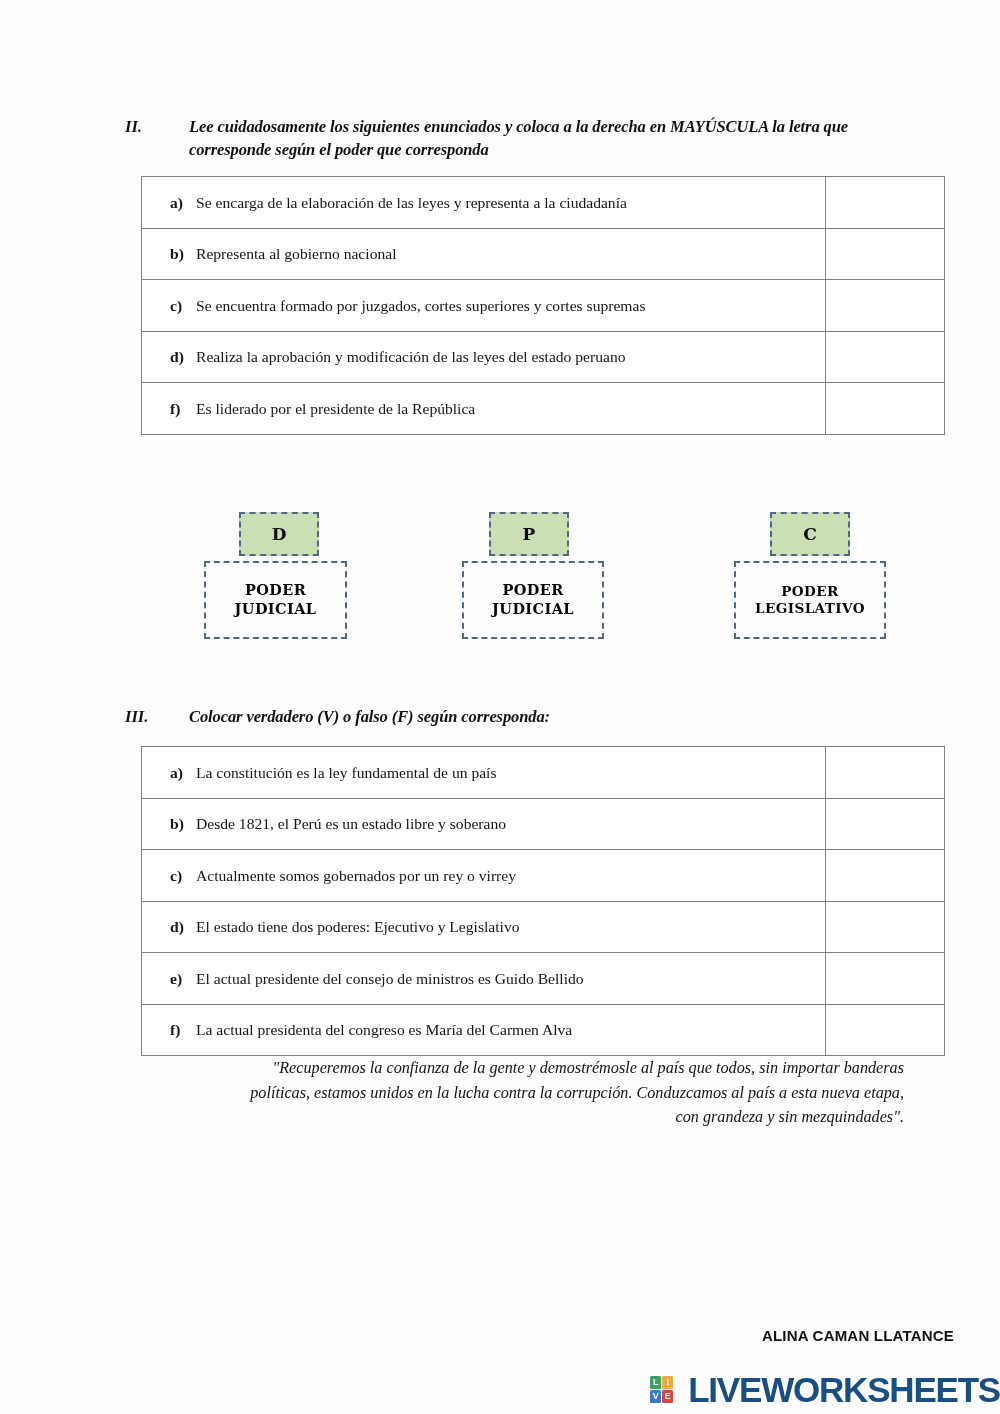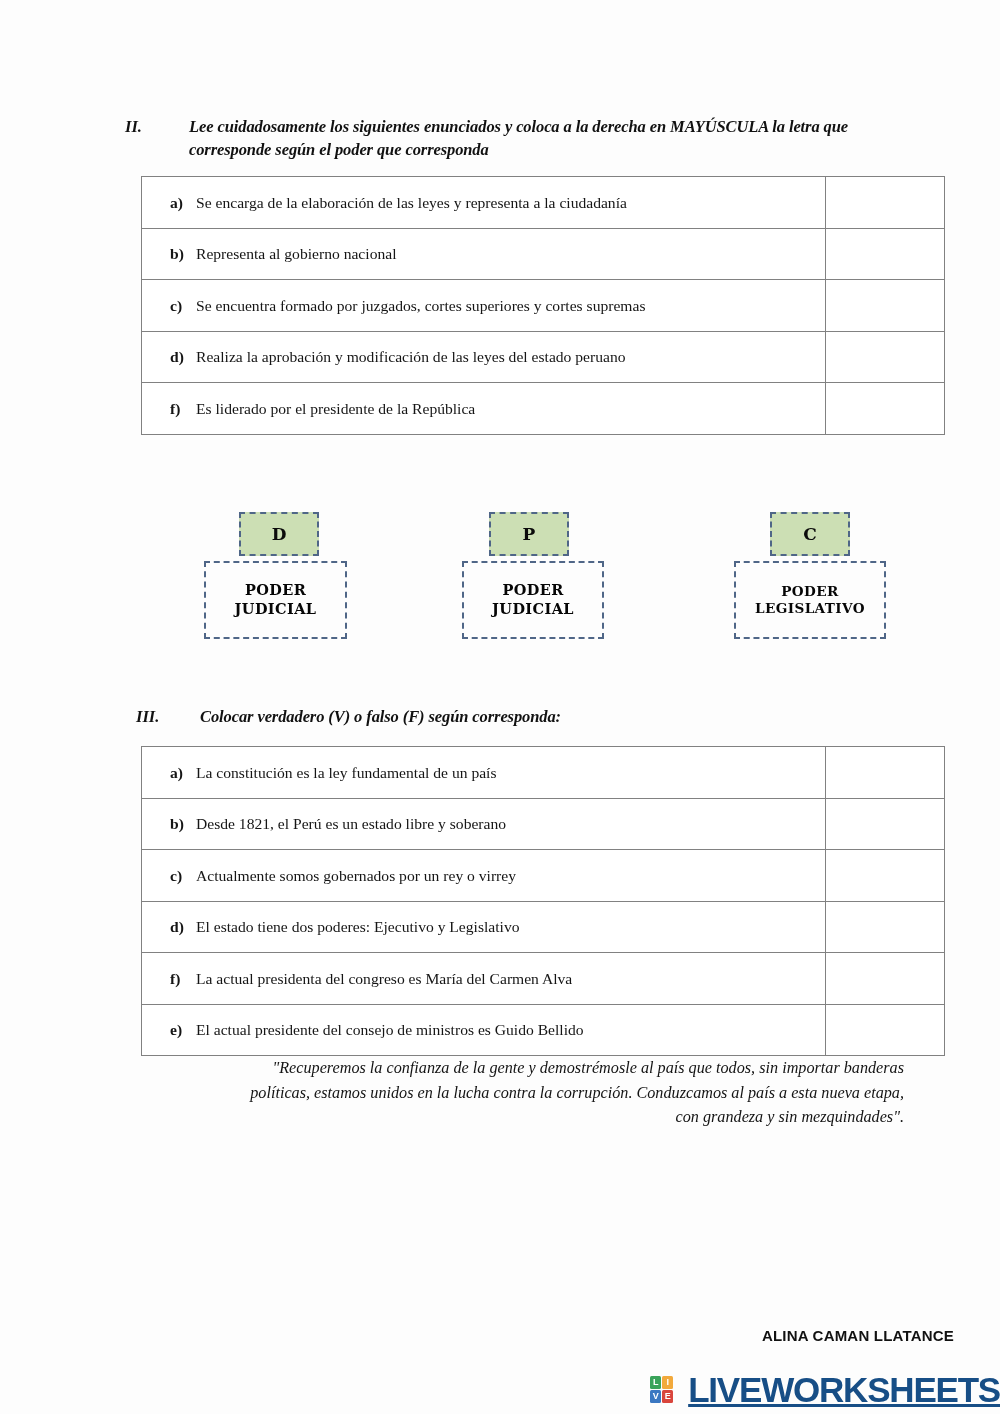--- a/index.html
+++ b/index.html
@@ -41,21 +41,21 @@
     flex: 0 0 54px;
     font-weight: bold;
     font-style: italic;
   }
   .section-text {
     flex: 1 1 auto;
     letter-spacing: -0.1px;
   }
 
   #head-2 { left: 125px; top: 116px; width: 790px; }
-  #head-3 { left: 136px; top: 706px; width: 790px; }
+  #head-3 { left: 125px; top: 706px; width: 790px; }
 
   
   .qtable {
     position: absolute;
     border-collapse: collapse;
     table-layout: fixed;
     background: #a21caf;
   }
   .qtable td {
     border: 1px solid #818181;
@@ -203,21 +203,20 @@
     line-height: 1;
   }
   .lw-tile.blank { background: transparent; }
   .lw-word {
     font-family: "Liberation Sans", sans-serif;
     font-weight: bold;
     font-size: 35px;
     letter-spacing: -1.2px;
     color: #174e86;
     line-height: 1;
-    text-decoration: underline;
   }
 </style>
 </head>
 <body>
 
 <div class="page">
 
   <div class="section-head" id="head-2">
     <span class="section-num">II.</span>
     <span class="section-text">Lee cuidadosamente los siguientes enunciados y coloca a la derecha en MAYÚSCULA la letra que corresponde según el poder que corresponda</span>
@@ -312,27 +311,27 @@
         <td class="ans"></td>
       </tr>
       <tr>
         <td class="stmt">
           <span class="qlabel">d)</span><span>El estado tiene dos poderes: Ejecutivo y Legislativo</span>
         </td>
         <td class="ans"></td>
       </tr>
       <tr>
         <td class="stmt">
+          <span class="qlabel">e)</span><span>El actual presidente del consejo de ministros es Guido Bellido</span>
+        </td>
+        <td class="ans"></td>
+      </tr>
+      <tr>
+        <td class="stmt">
           <span class="qlabel">f)</span><span>La actual presidenta del congreso es María del Carmen Alva</span>
-        </td>
-        <td class="ans"></td>
-      </tr>
-      <tr>
-        <td class="stmt">
-          <span class="qlabel">e)</span><span>El actual presidente del consejo de ministros es Guido Bellido</span>
         </td>
         <td class="ans"></td>
       </tr>
     </tbody>
   </table>
 
   <div class="quote">"Recuperemos la confianza de la gente y demostrémosle al país que todos, sin importar banderas políticas, estamos unidos en la lucha contra la corrupción. Conduzcamos al país a esta nueva etapa, con grandeza y sin mezquindades".</div>
 
   <div class="author">ALINA CAMAN LLATANCE</div>
 

